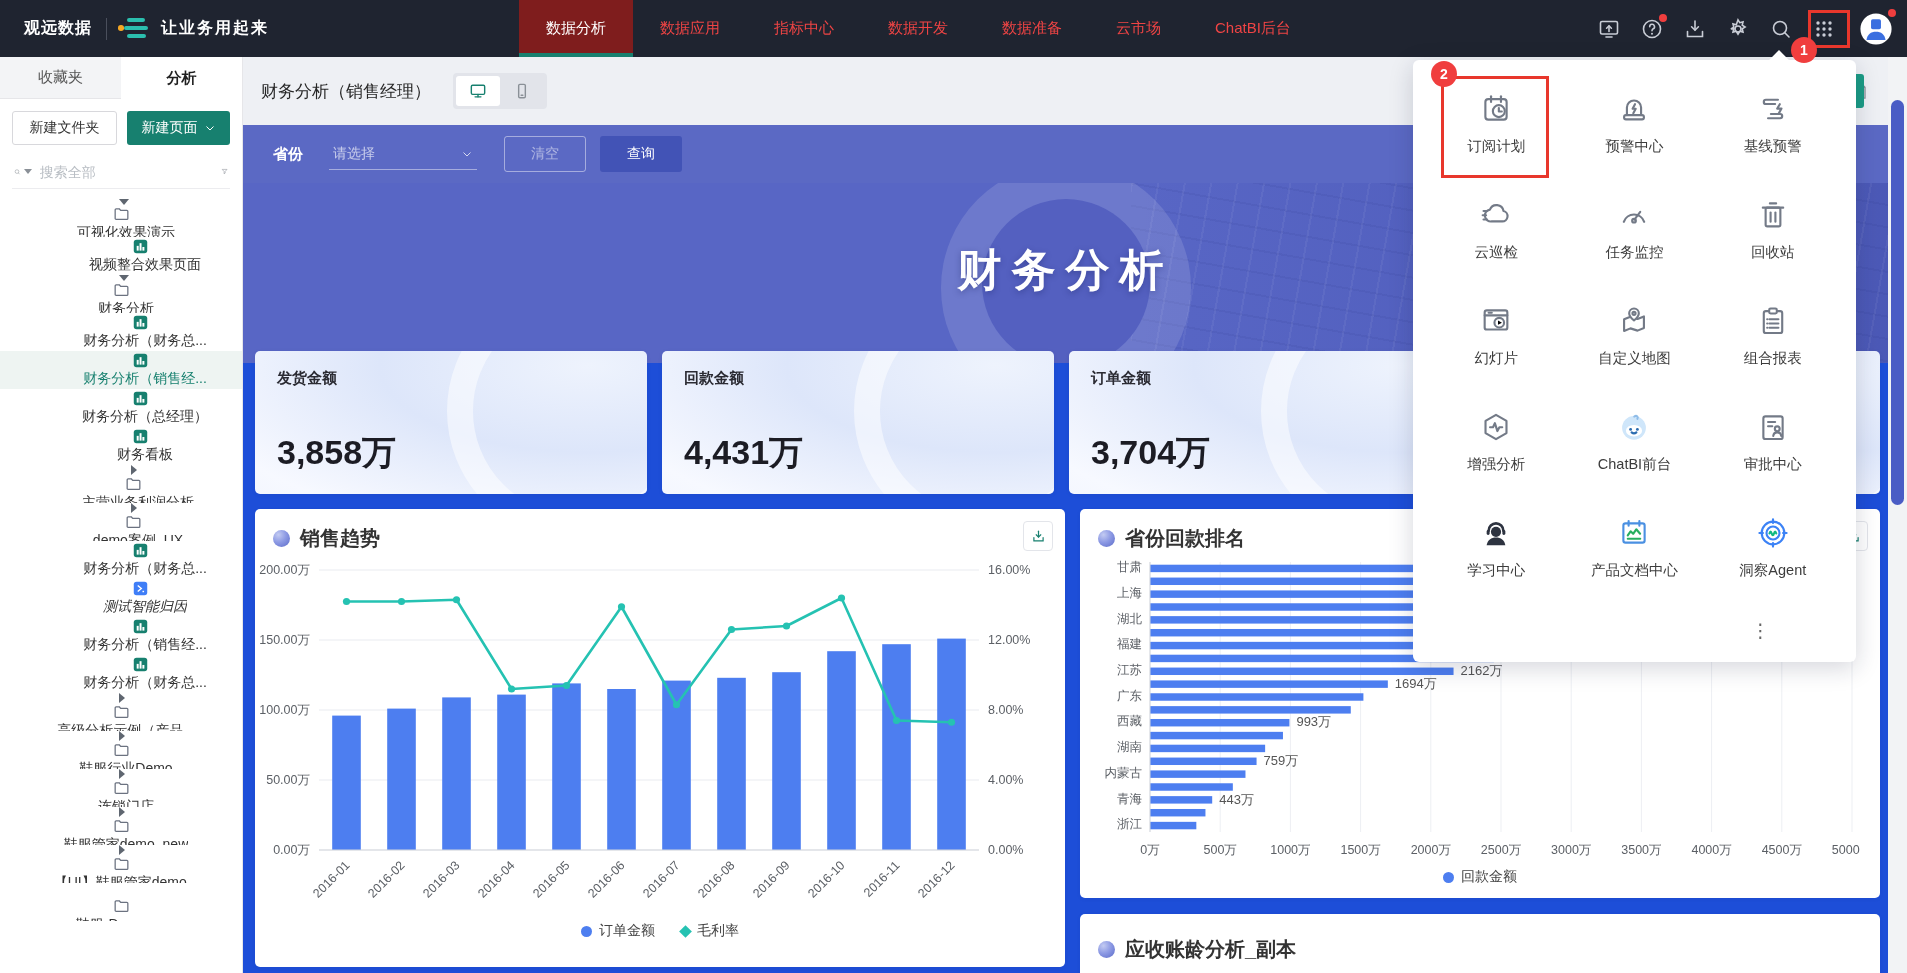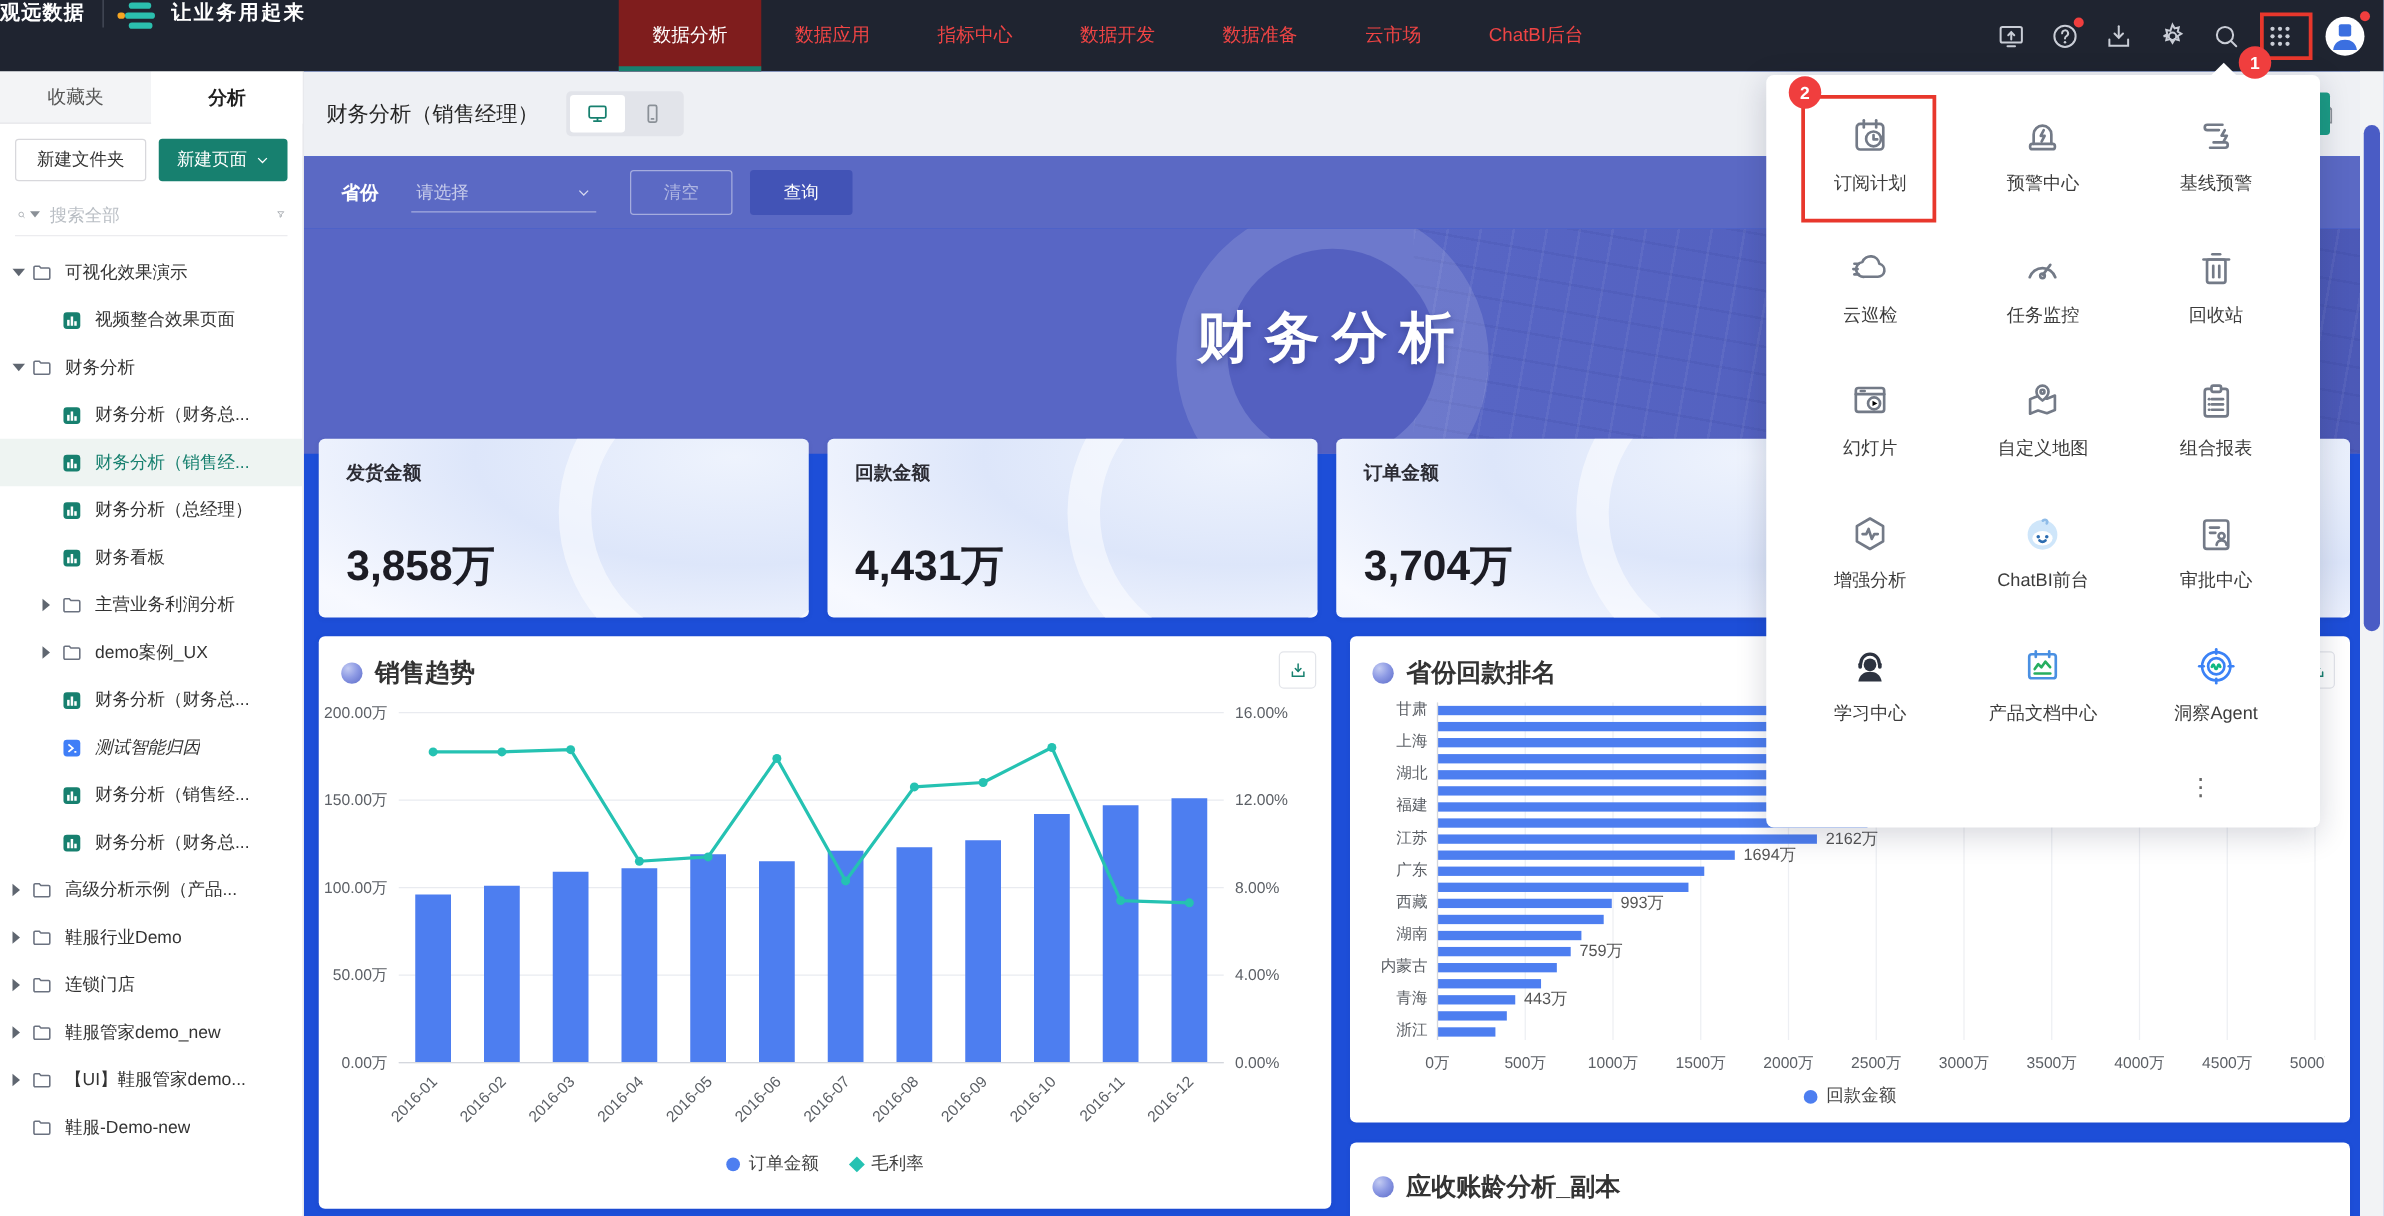--- a/index.html
+++ b/index.html
@@ -3,21 +3,21 @@
 <meta charset="utf-8">
 <style>
   * { box-sizing: border-box; margin: 0; padding: 0; }
   html,body { width:1907px; height:973px; overflow:hidden; }
   body { font-family:"Liberation Sans","DejaVu Sans",sans-serif; background:#eef0f4; position:relative; }
   svg { display:block; }
   .app { position:absolute; inset:0; }
 
   
   .topnav { position:absolute; left:0; top:0; width:1907px; height:57px; background:#1f2430; display:flex; align-items:stretch; z-index:40; }
-  .brand-area { display:flex; align-items:flex-start; padding-left:0; }
+  .brand-area { display:flex; align-items:center; padding-left:24px; }
   .brand { color:#fff; font-size:16px; font-weight:bold; letter-spacing:1px; }
   .brand-divider { width:1px; height:22px; background:#4a4f5c; margin:0 14px; }
   .logo-mark { width:30px; height:26px; position:relative; margin-right:10px; }
   .logo-mark i { position:absolute; height:4.5px; border-radius:2.5px; background:#2bbfae; }
   .logo-mark i:nth-child(1){ left:6px; top:2px; width:18px; }
   .logo-mark i:nth-child(2){ left:3px; top:10px; width:24px; }
   .logo-mark i:nth-child(3){ left:6px; top:18px; width:19px; }
   .logo-mark b { position:absolute; left:-3px; top:9.5px; width:5.5px; height:5.5px; border-radius:50%; background:#f5a623; }
   .slogan { color:#fff; font-size:16px; font-weight:bold; letter-spacing:2px; margin-right:40px; }
   .nav-tabs { display:flex; align-items:stretch; margin-left:210px; }
@@ -39,21 +39,21 @@
   .side-btns { display:flex; gap:10px; padding:12px 12px 8px; }
   .btn-outline { height:34px; flex:1; background:#fff; border:1px solid #d8d8dc; border-radius:3px; font-size:14px; color:#333; display:flex; align-items:center; justify-content:center; cursor:pointer; }
   .btn-teal { height:34px; flex:1; background:#17806f; border:none; border-radius:3px; font-size:14px; color:#fff; display:flex; align-items:center; justify-content:center; gap:6px; cursor:pointer; }
   .btn-teal svg { width:12px; height:12px; stroke:#fff; fill:none; stroke-width:2; }
   .side-search { display:flex; align-items:center; margin:4px 12px 0; padding:6px 2px 8px; border-bottom:1px solid #ececef; color:#9aa0a6; }
   .side-search svg { width:16px; height:16px; stroke:#8a9097; fill:none; stroke-width:1.8; }
   .search-caret { width:0; height:0; border-left:4px solid transparent; border-right:4px solid transparent; border-top:5px solid #8a9097; margin:0 8px 0 3px; }
   .side-search input { border:none; outline:none; flex:1; font-size:14px; color:#333; background:transparent; font-family:inherit; }
   .side-search input::placeholder { color:#b9bec4; }
   .tree { flex:1; overflow:hidden; padding-top:10px; }
-  .tree-row { height:38px; display:flex; align-items:center; font-size:14px; color:#333; cursor:pointer; padding-left:10px; }
+  .tree-row { height:38px; display:flex; align-items:center; font-size:14px; color:#333; cursor:pointer; padding-left:10px;flex-direction:column; }
   .tree-row.sel { background:#eef4f2; color:#17806f; }
   .tree-caret { width:14px; flex:0 0 14px; display:flex; justify-content:center; }
   .tree-caret.down { border-left:5px solid transparent; border-right:5px solid transparent; border-top:6px solid #5f6670; width:0; flex-basis:0; margin:0 4px 0 0; }
   .tree-caret.right { border-top:5px solid transparent; border-bottom:5px solid transparent; border-left:6px solid #5f6670; width:0; flex-basis:0; margin:0 8px 0 0; }
   .tree-icon { width:19px; height:19px; margin-right:9px; flex:0 0 19px; }
   .tree-icon svg { width:19px; height:19px; stroke:#6b7280; fill:none; stroke-width:1.6; }
   .tree-label { white-space:nowrap; overflow:hidden; }
 
   
   .main { position:absolute; left:243px; top:57px; right:19px; bottom:0; overflow:hidden; background:#1d4ed8; }

